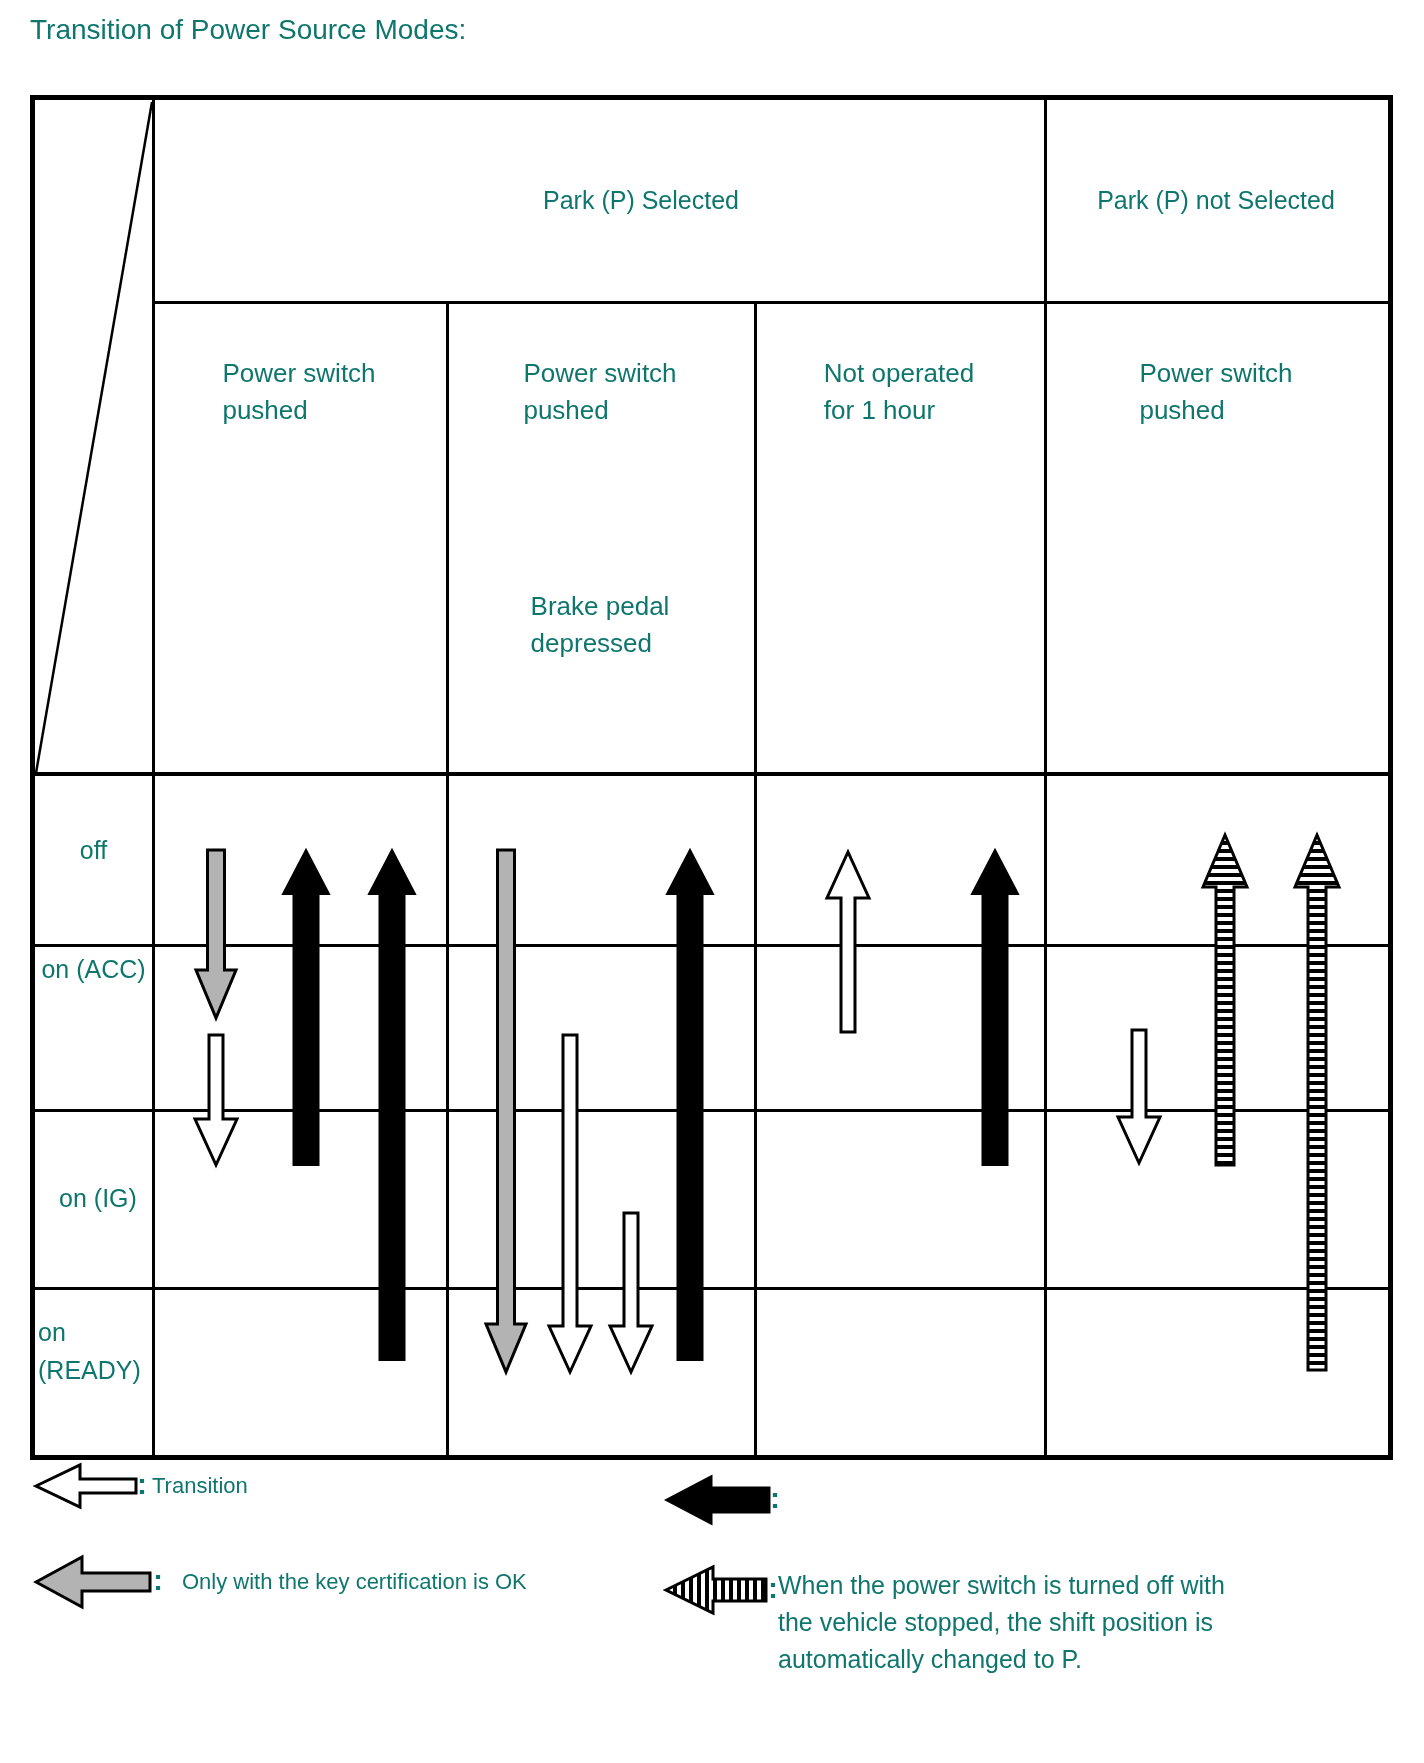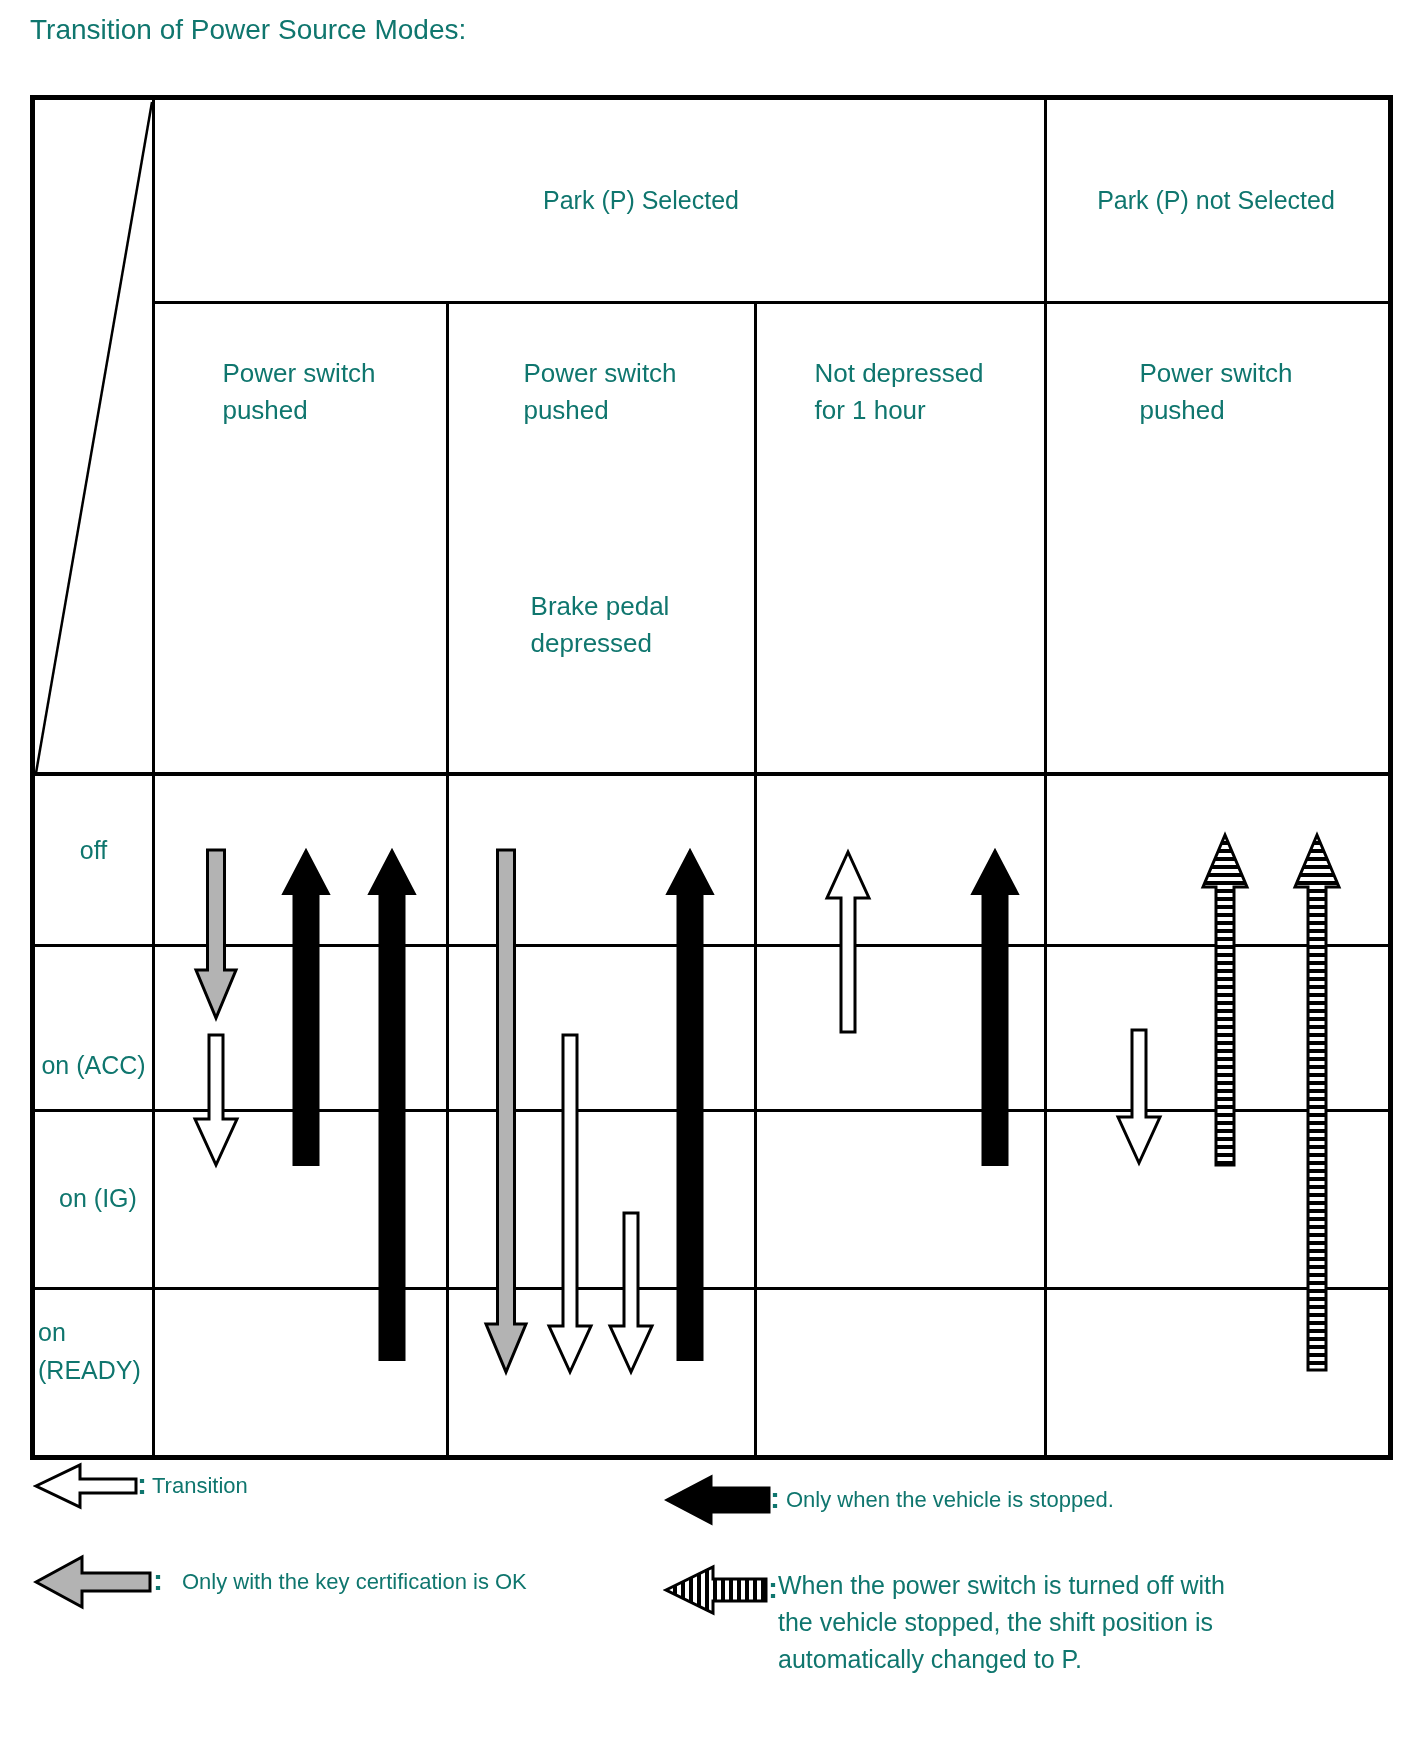--- a/index.html
+++ b/index.html
@@ -80,35 +80,35 @@
         <div>Power switch</div>
         <div>pushed</div>
       </div>
       <div class="blk" style="top:287px;">
         <div>Brake pedal</div>
         <div>depressed</div>
       </div>
     </div>
     <div class="condcell" style="left:719px;top:201px;width:290px;height:472px;">
       <div class="blk" style="top:54px;">
-        <div>Not depressed</div>
+        <div>Not operated</div>
         <div>for 1 hour</div>
       </div>
     </div>
     <div class="condcell" style="left:1009px;top:201px;width:344px;height:472px;">
       <div class="blk" style="top:54px;">
         <div>Power switch</div>
         <div>pushed</div>
       </div>
     </div>
 
     <div class="rowlabel" style="left:0;top:673px;width:117px;height:154px;">
       <span>off</span>
     </div>
-    <div class="rowlabel" style="left:0;top:892px;width:117px;height:145px;">
+    <div class="rowlabel" style="left:0;top:796px;width:117px;height:145px;">
       <span>on (ACC)</span>
     </div>
     <div class="rowlabel" style="left:0;top:1009px;width:126px;height:178px;">
       <span>on (IG)</span>
     </div>
     <div class="rowlabel topleft" style="left:0;top:1187px;width:117px;height:168px;">
       <div>on</div>
       <div>(READY)</div>
     </div>
   </div>
@@ -162,21 +162,20 @@
     </div>
   <span class="legend-colon" style="left:137px;top:1467px;">:</span>
   <div class="legend-label" style="left:152px;top:1472px;">Transition</div>
 
   <div id="legend-arrow-1">
       <svg width="108" height="52" viewBox="0 0 108 52" class="arrow" style="left: 664px; top: 1474px;">
         <path d="M3,26 L47,3 L47,14 L105,14 L105,38 L47,38 L47,49 Z" fill="#000000" stroke="#000" stroke-width="3" stroke-linejoin="miter"></path>
       </svg>
     </div>
   <span class="legend-colon" style="left:770px;top:1481px;">:</span>
-  <div class="legend-label" style="left:786px;top:1486px;">Only when the vehicle is stopped.</div>
 
   <div id="legend-arrow-2">
       <svg width="120" height="56" viewBox="0 0 120 56" class="arrow" style="left: 33px; top: 1554px;">
         <path d="M3,28 L49,3 L49,19 L117,19 L117,37 L49,37 L49,53 Z" fill="#b3b3b3" stroke="#000" stroke-width="3" stroke-linejoin="miter"></path>
       </svg>
     </div>
   <span class="legend-colon" style="left:153px;top:1563px;">:</span>
   <div class="legend-label" style="left:182px;top:1568px;">Only with the key certification is OK</div>
 
   <div id="legend-arrow-3">

